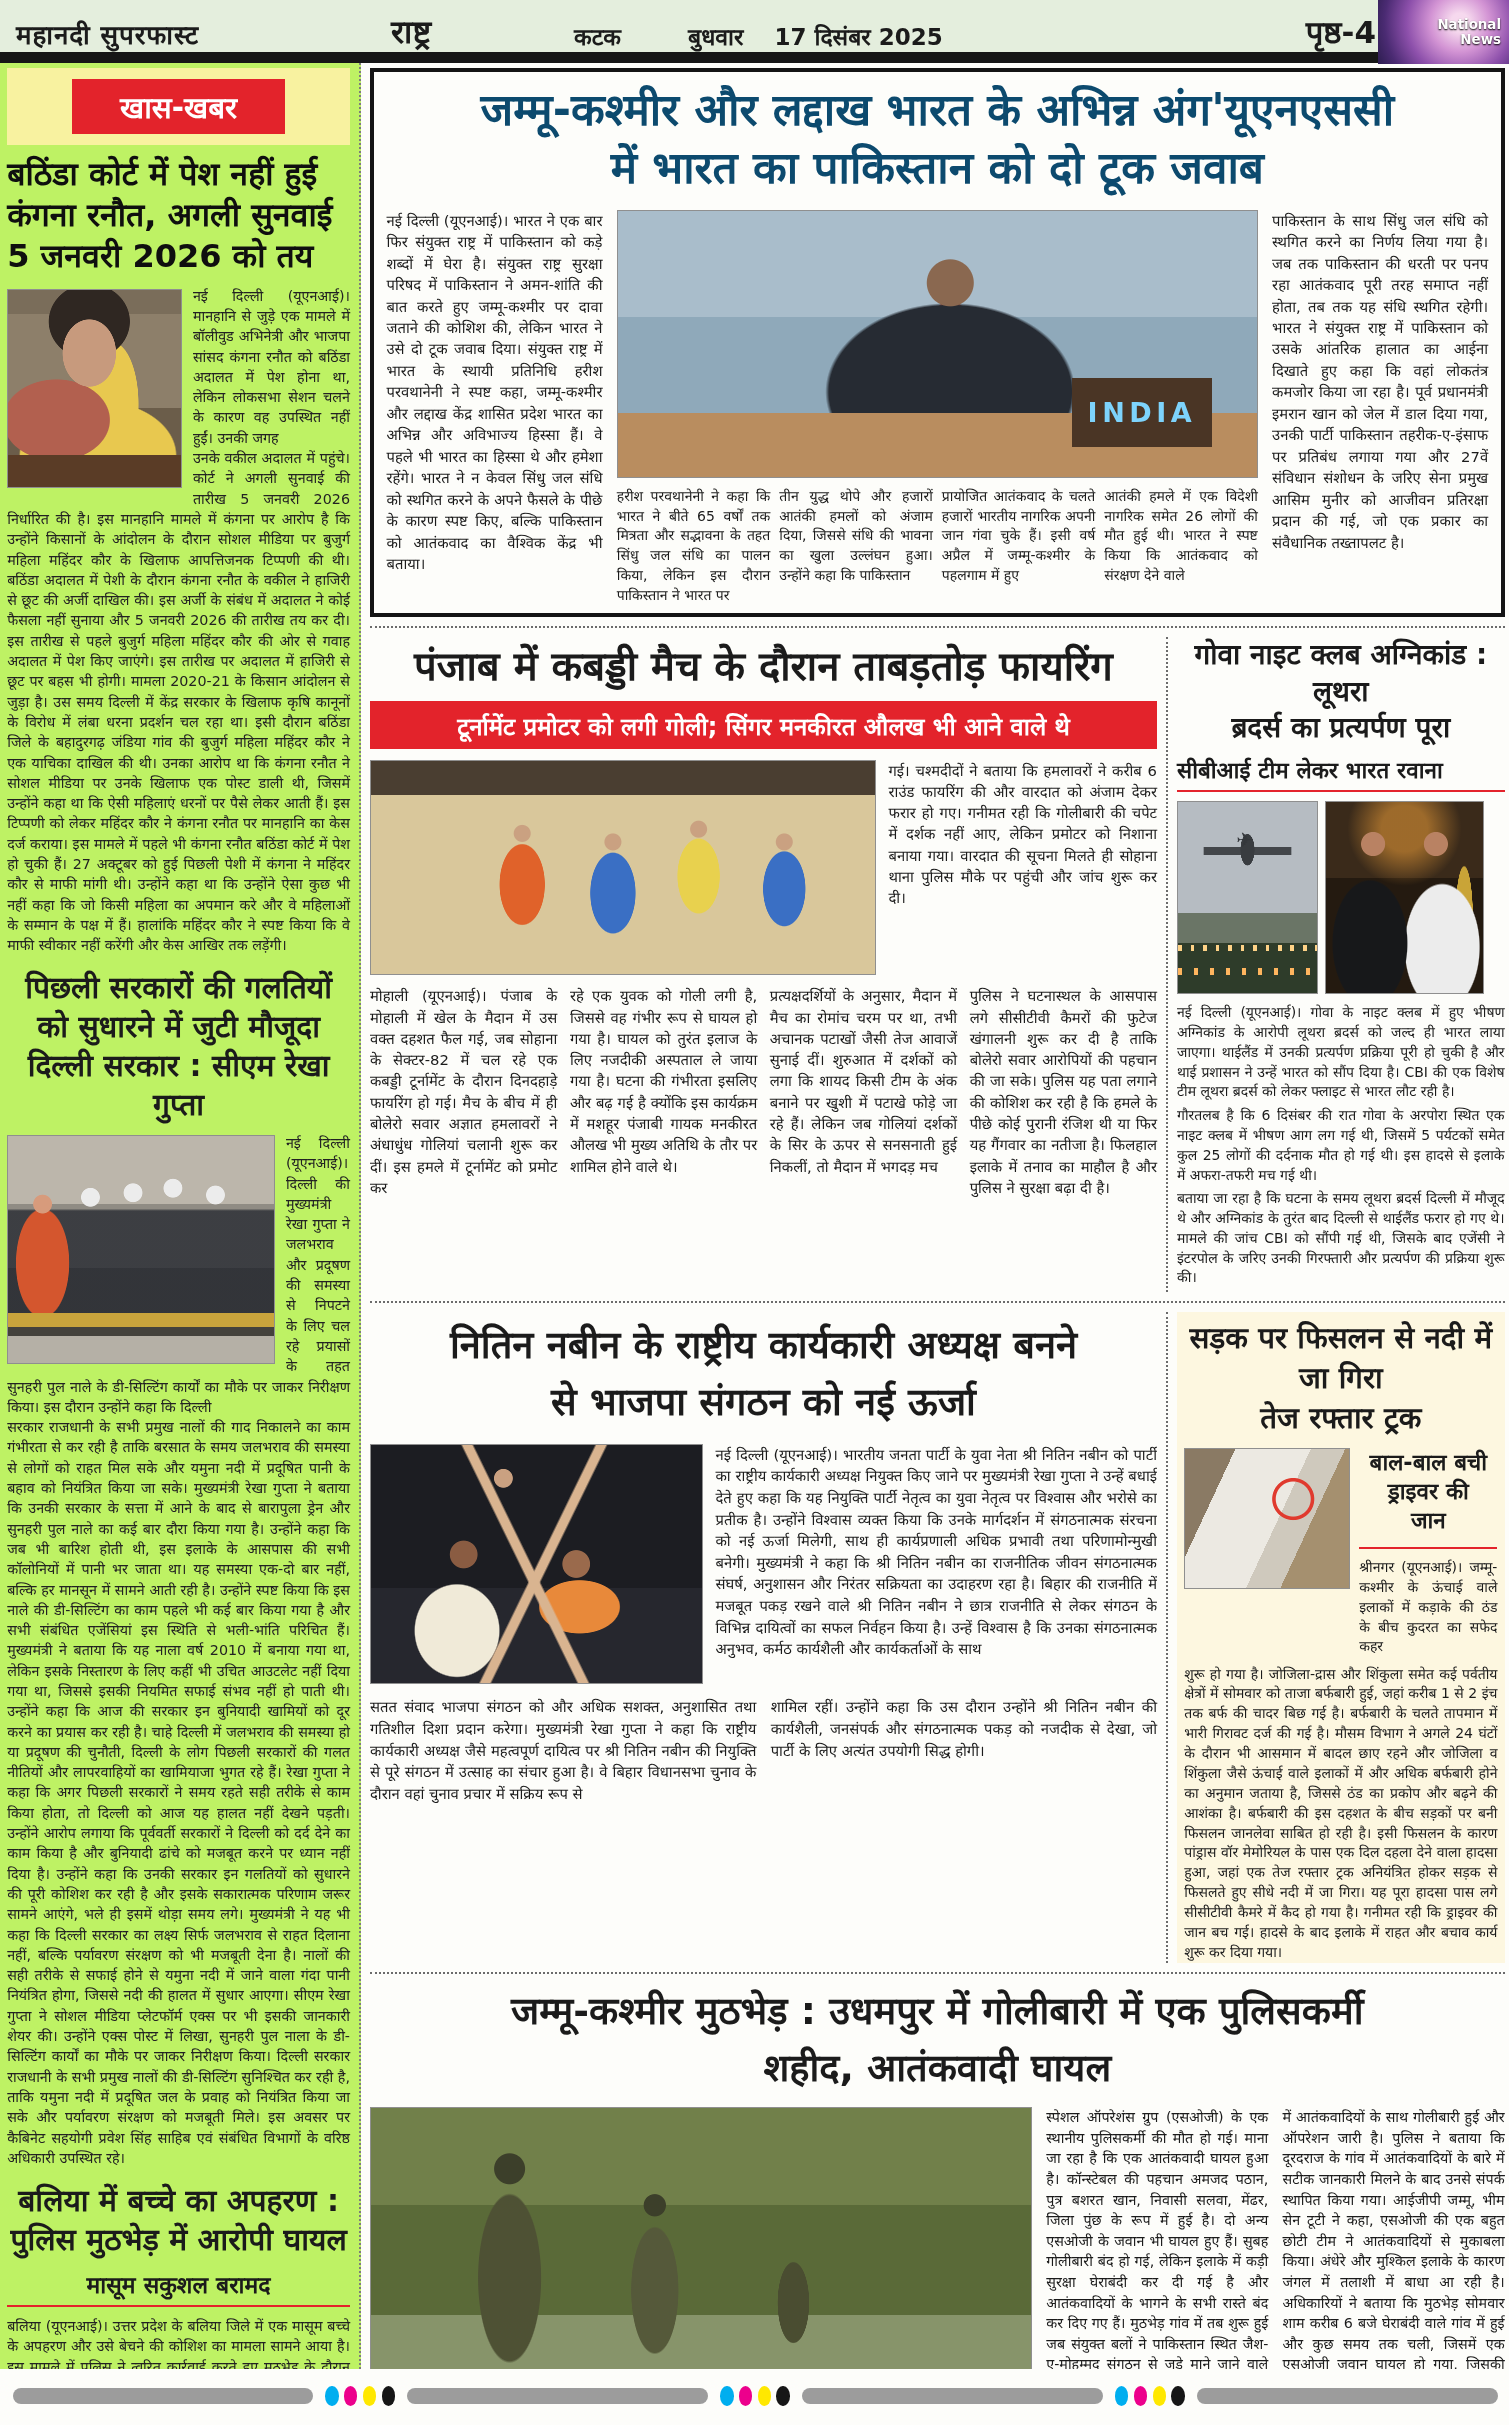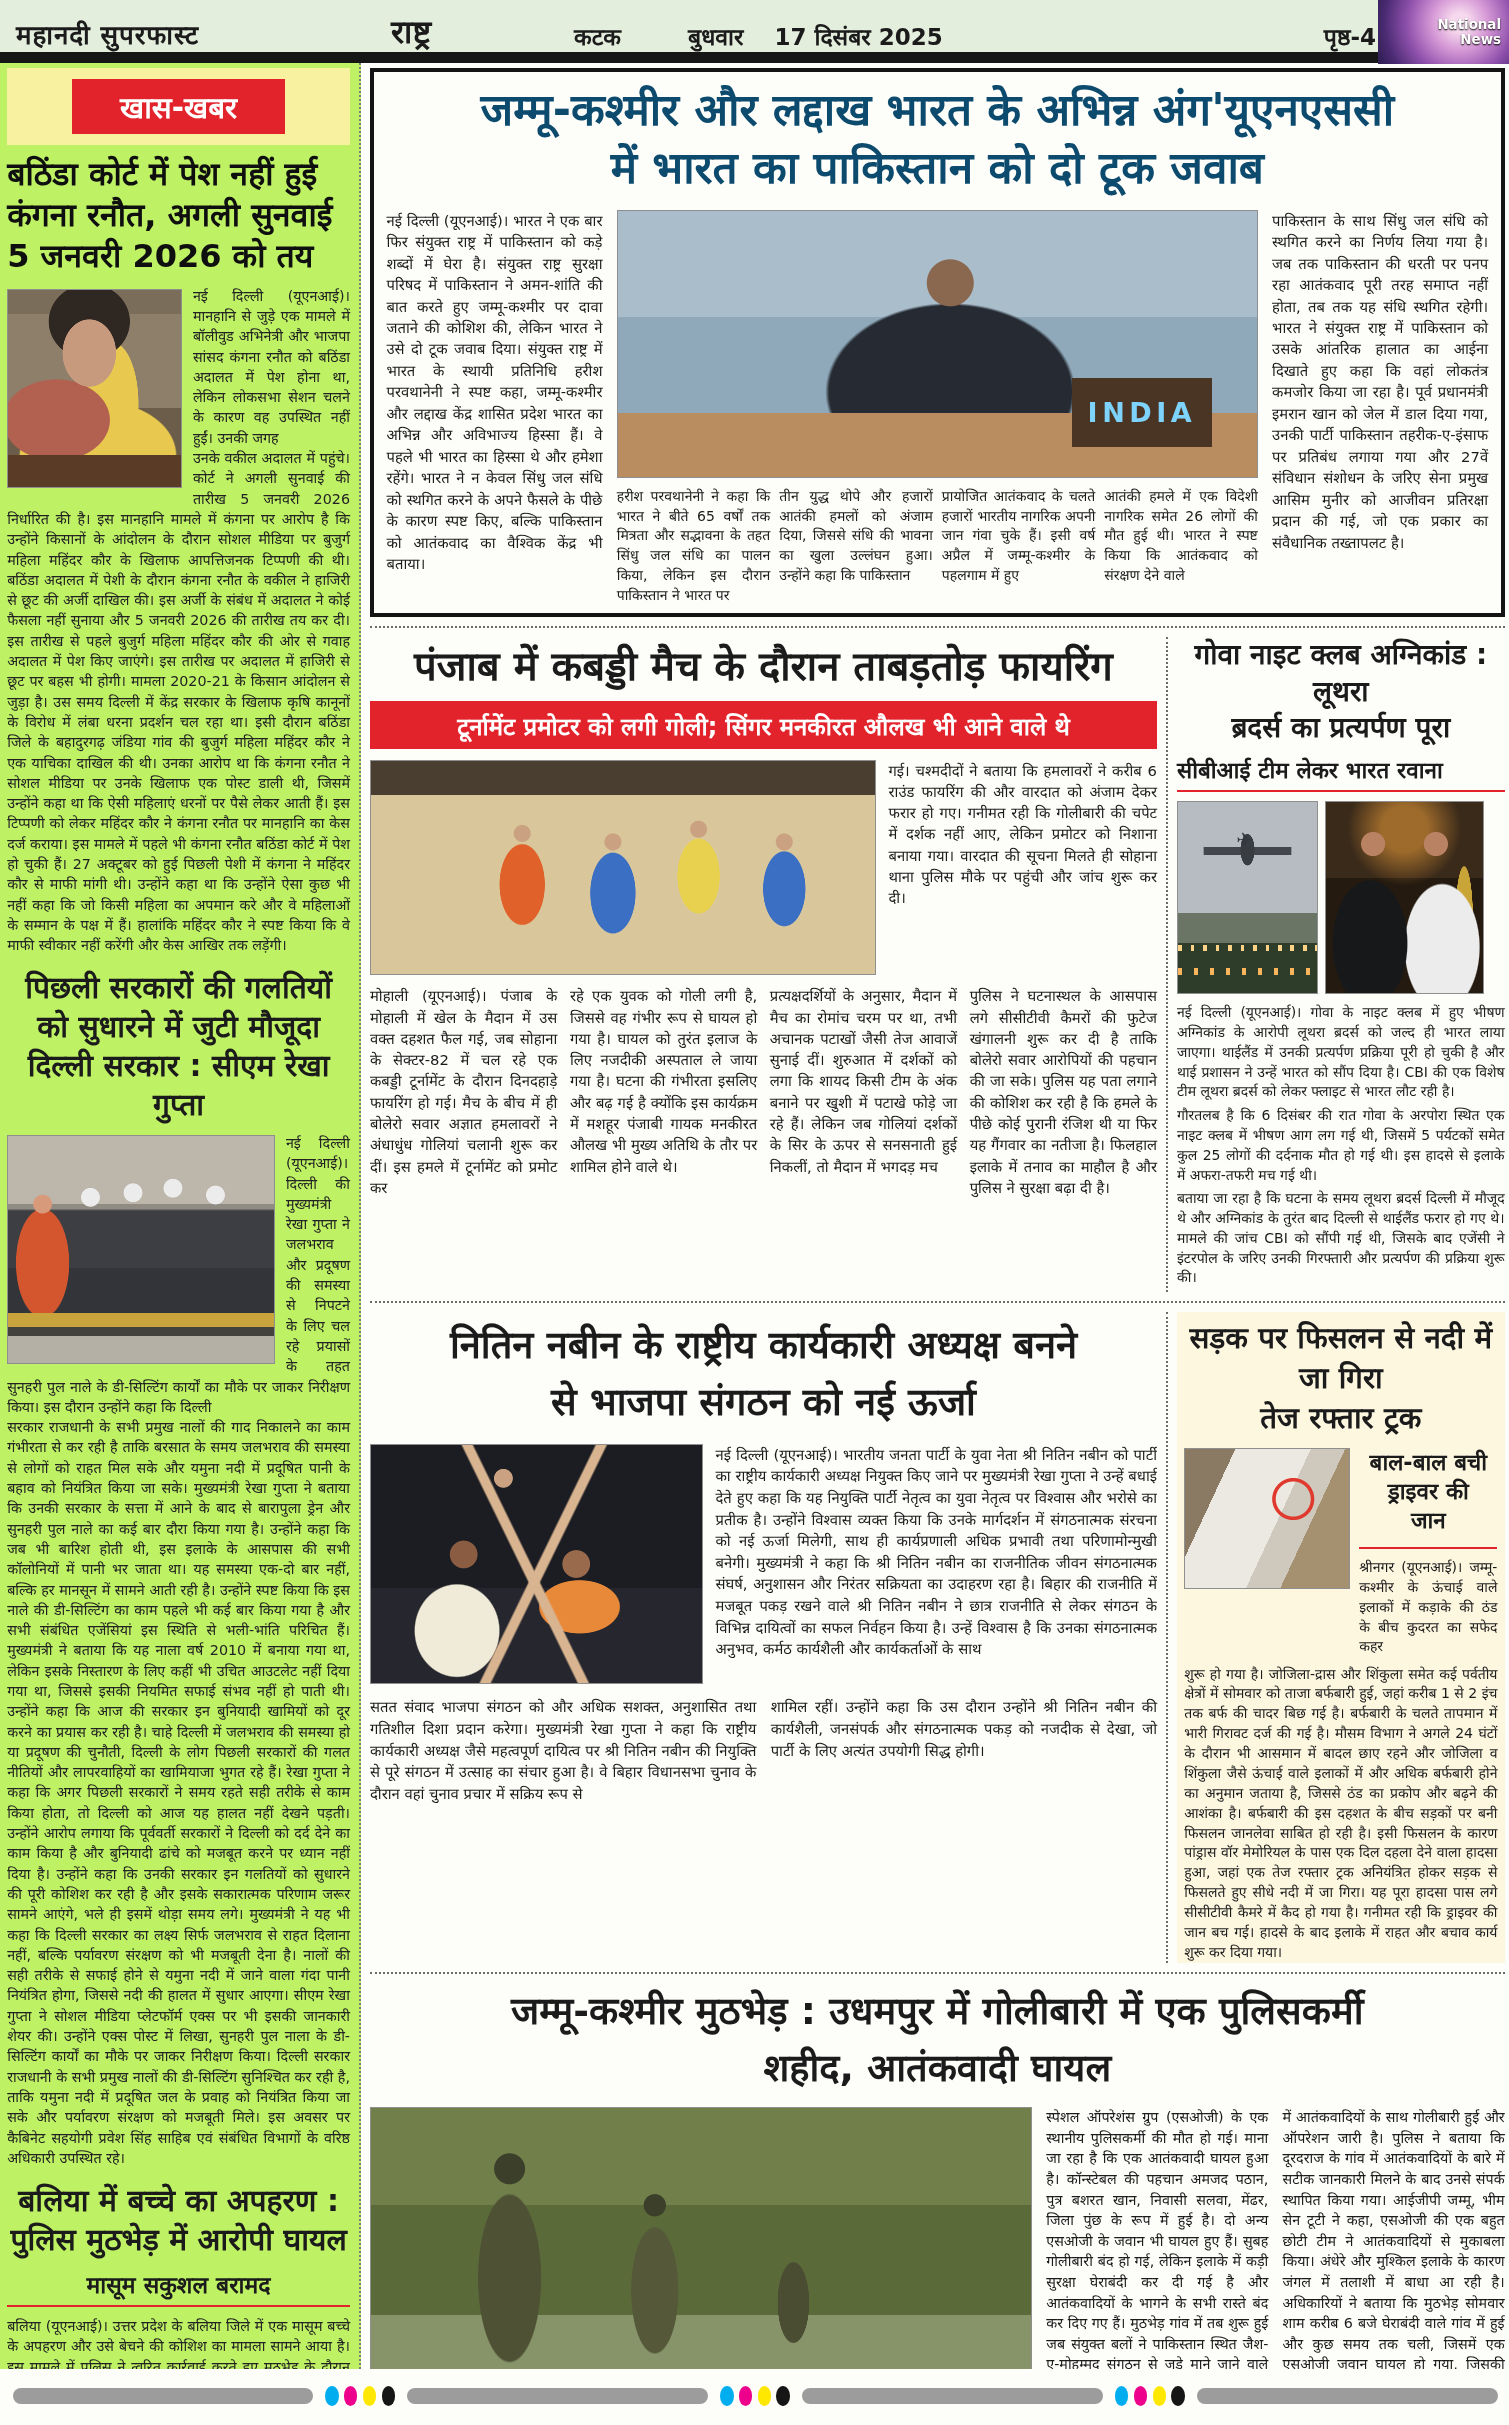--- a/index.html
+++ b/index.html
@@ -7,21 +7,21 @@
   body { width:1510px; font-family:"DejaVu Sans","Liberation Sans",sans-serif; color:#1b1b1b; }
   .page { position:relative; width:1510px; height:2426px; background:#fdfdfa; overflow:hidden; }
 
   
   .masthead { position:relative; height:52px; background:#e4eedd; display:flex; align-items:flex-end; padding:0 134px 0 16px; }
   .mh-paper { font-size:26px; font-weight:800; letter-spacing:0.9px; }
   .mh-section { font-size:32px; font-weight:800; margin-left:192px; }
   .mh-city { font-size:23px; font-weight:700; margin-left:143px; }
   .mh-day { font-size:23px; font-weight:700; margin-left:67px; }
   .mh-date { font-size:23px; font-weight:700; margin-left:31px; }
-  .mh-page { font-size:23px; font-weight:700; margin-left:auto; }
+  .mh-page { font-size:31px; font-weight:700; margin-left:auto; }
   .black-rule { height:10.7px; background:#161616; margin-right:132px; }
   .logo { position:absolute; top:0; right:0; width:132px; height:64px; z-index:5;
     background: radial-gradient(circle at 62% 35%, #f6d9ee 0 10%, #d394d4 32%, #8d50ab 58%, #4b2b73 82%, #2c1d4f);
     display:flex; flex-direction:column; align-items:flex-end; justify-content:center; padding-right:9px; }
   .logo span { color:#fff; font-size:13.4px; font-weight:700; line-height:1.15; text-shadow:0 0.9px 1.8px #000; }
 
   
   .content { display:flex; height:2306px; }
   .leftcol { width:361px; background:#bef264; padding:5.4px 9px 0 7.2px; border-right:2.7px dotted #7c7c7c; overflow:hidden; }
   .maincol { flex:1; padding:5.4px 5.4px 0 9px; overflow:hidden; }

